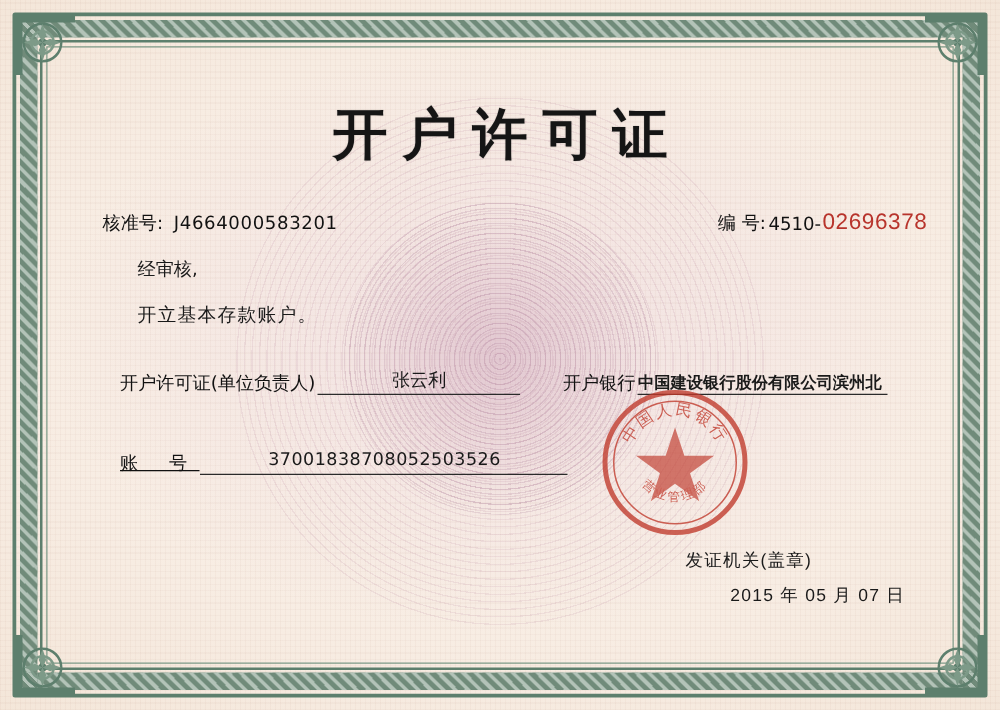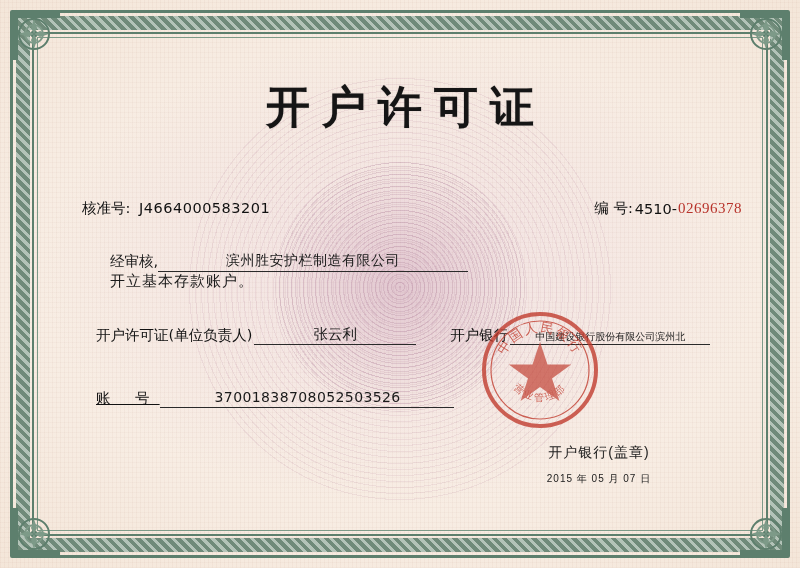--- a/index.html
+++ b/index.html
@@ -141,76 +141,79 @@
 
   
   #row-numbers {
     margin-top: 30px;
     justify-content: space-between;
     padding: 0 10px 0 34px;
   }
   .label { white-space: nowrap; color: #111; }
   .value { white-space: nowrap; color: #111; }
   #approval-number { margin-left: 4px; letter-spacing: 0.5px; }
-  #serial-wrap { display: flex; align-items: center; margin-top: 32px; }
+  #serial-wrap { display: flex; align-items: flex-end; }
   #serial-prefix { margin-left: 2px; }
   #serial-number {
     color: #b8342c;
-    font-family: Liberation Serif, serif;
-    font-size: 15px;
+    font-family: Liberation Sans, sans-serif;
+    font-size: 18px;
     letter-spacing: 0.5px;
     margin-left: 1px;
   }
 
   
   #row-body1 {
-    margin-top: 34px;
+    margin-top: 18px;
     padding-left: 62px;
-    align-items: center;
+    align-items: flex-start;
+    flex-direction: column;
   }
   .fill {
     position: relative;
     border-bottom: 1px solid #2a2a2a;
     min-width: 40px;
     padding: 0 6px 1px 6px;
     text-align: center;
     line-height: 1.25;
   }
   #company-name {
     width: 298px;
     font-size: 14px;
     letter-spacing: 0.5px;
   }
   #body-text-2 { margin-left: 10px; }
 
   #row-body2 {
+    margin-top: 18px;
     padding-left: 62px;
     font-size: 15px;
     letter-spacing: 1px;
   }
 
   
   #row-rep {
     margin-top: 34px;
     padding-left: 48px;
     align-items: flex-end;
   }
   #rep-name {
     width: 150px;
     margin-left: 2px;
   }
   #bank-label { margin-left: 34px; white-space: nowrap; }
   #bank-name {
     width: 200px;
-    text-align: center;
+    text-align: left;
     border-bottom: none;
-    font-size: 10px;
+    font-size: 13px;
     line-height: 1.35;
     margin-left: 2px;
     padding-bottom: 0;
+    font-weight: bold;
   }
   #bank-name .bank-line-1 { display:block; border-bottom: 1px solid #2a2a2a; }
   #bank-name .bank-line-2 { display:block; }
 
   
   #row-account {
     margin-top: 44px;
     padding-left: 48px;
     align-items: flex-end;
   }
@@ -229,21 +232,22 @@
     right: 28px;
     bottom: 34px;
     width: 250px;
     text-align: center;
     font-size: 14px;
   }
   #issuer-label { letter-spacing: 1px; }
   #issue-date {
     margin-top: 10px;
     letter-spacing: 1px;
-    font-size: 10px;
+    font-size: 14px;
+    text-align: right;
   }
 
   
   #official-seal {
     position: absolute;
     right: 150px;
     bottom: 88px;
     width: 124px;
     height: 124px;
     pointer-events: none;
@@ -329,21 +333,20 @@
       </div>
       <div id="serial-wrap">
         <span class="label">编  号:</span>
         <span class="value" id="serial-prefix">4510-</span>
         <span id="serial-number">02696378</span>
       </div>
     </div>
 
     <div class="row" id="row-body1">
       <span>经审核,</span>
-      <span class="fill" id="company-name">滨州胜安护栏制造有限公司</span>
     </div>
 
     <div class="row" id="row-body2">
       <span>开立基本存款账户。</span>
     </div>
 
     <div class="row" id="row-rep">
       <span class="label">开户许可证(单位负责人)</span>
       <span class="fill" id="rep-name">张云利</span>
       <span class="label" id="bank-label">开户银行</span>
@@ -351,21 +354,21 @@
         <span class="bank-line-1">中国建设银行股份有限公司滨州北</span>
       </span>
     </div>
 
     <div class="row" id="row-account">
       <span class="label" id="account-label">账  号</span>
       <span class="fill" id="account-number">37001838708052503526</span>
     </div>
 
     <div id="issuer-block">
-      <div id="issuer-label">开户银行(盖章)</div>
+      <div id="issuer-label">发证机关(盖章)</div>
       <div id="issue-date">2015 年 05 月 07 日</div>
     </div>
 
     <svg id="official-seal" viewBox="0 0 124 124">
       <circle cx="62" cy="62" r="56" fill="none" stroke="#c0392b" stroke-width="4"></circle>
       <circle cx="62" cy="62" r="49" fill="none" stroke="#c0392b" stroke-width="1.2"></circle>
       <path d="M62 34 l7.5 22.5 h23.7 l-19.2 14 l7.4 22.5 l-19.4-14 l-19.4 14 l7.4-22.5 l-19.2-14 h23.7 Z" fill="#c0392b" opacity="0.85"></path>
       <path id="seal-arc-top" d="M 24 62 A 38 38 0 0 1 100 62" fill="none"></path>
       <path id="seal-arc-bottom" d="M 30 70 A 34 34 0 0 0 94 70" fill="none"></path>
       <text class="seal-text-top" font-size="13" font-family="DejaVu Serif, serif" letter-spacing="2">

